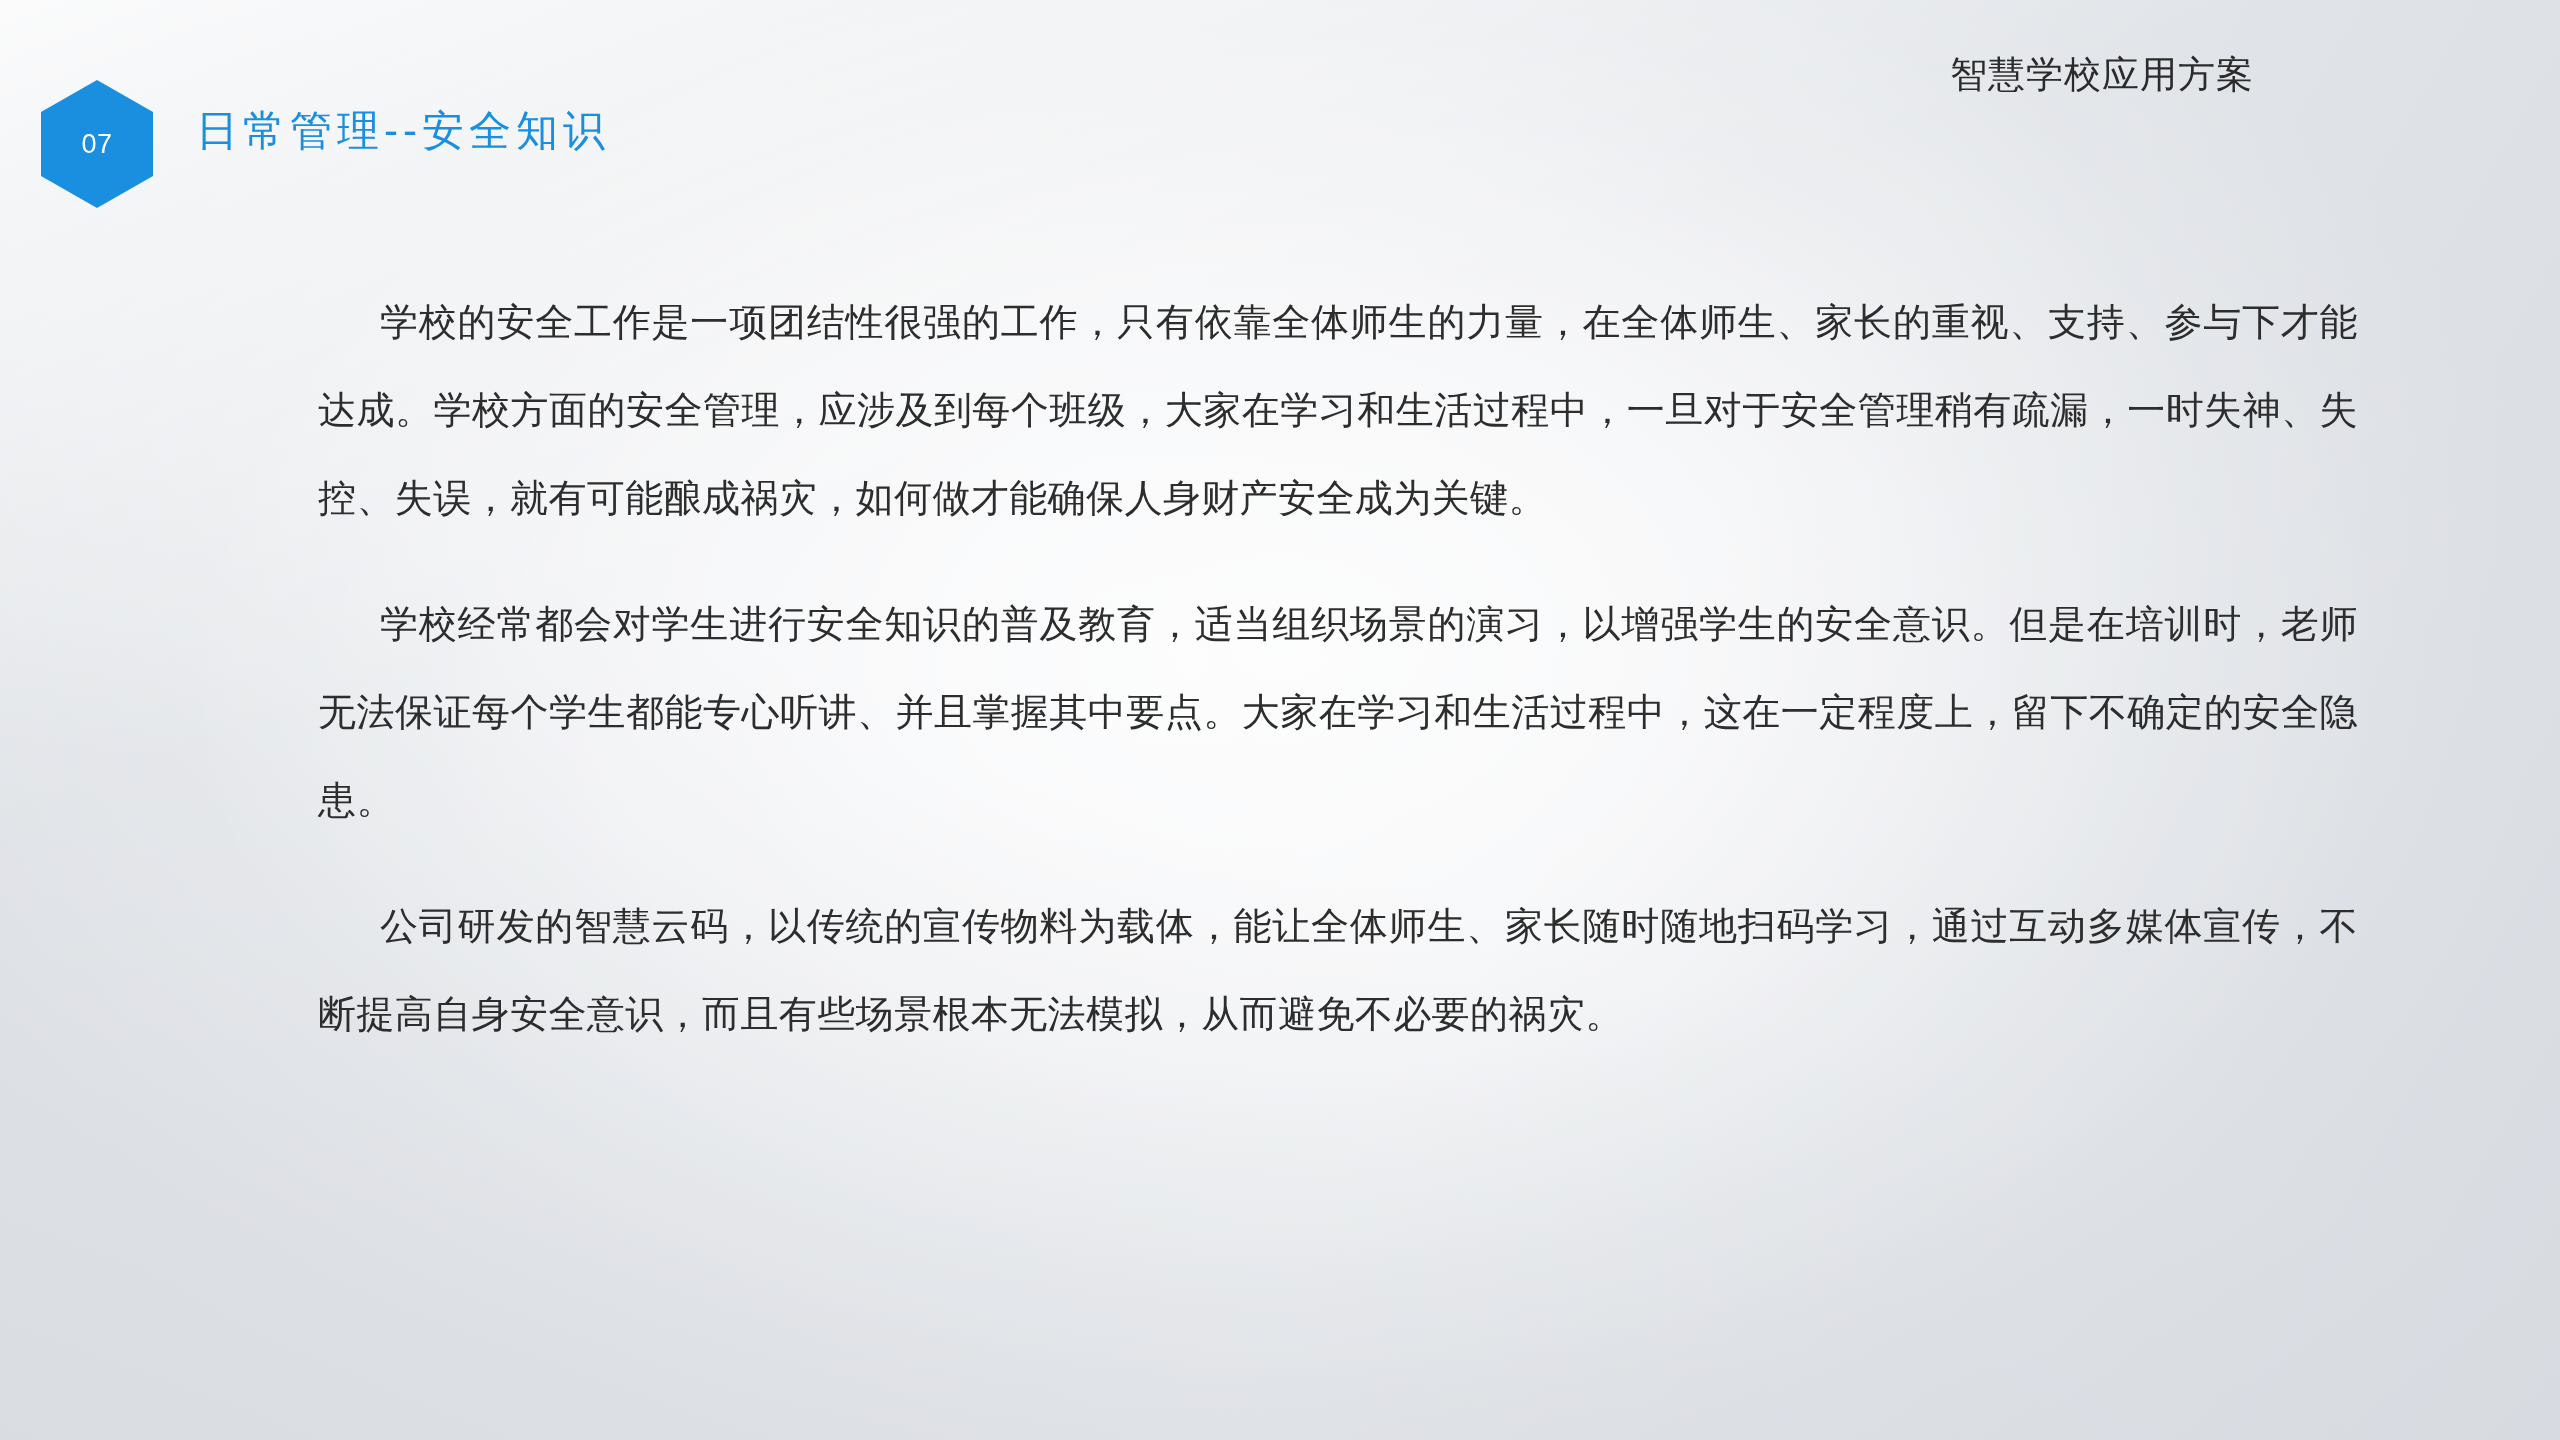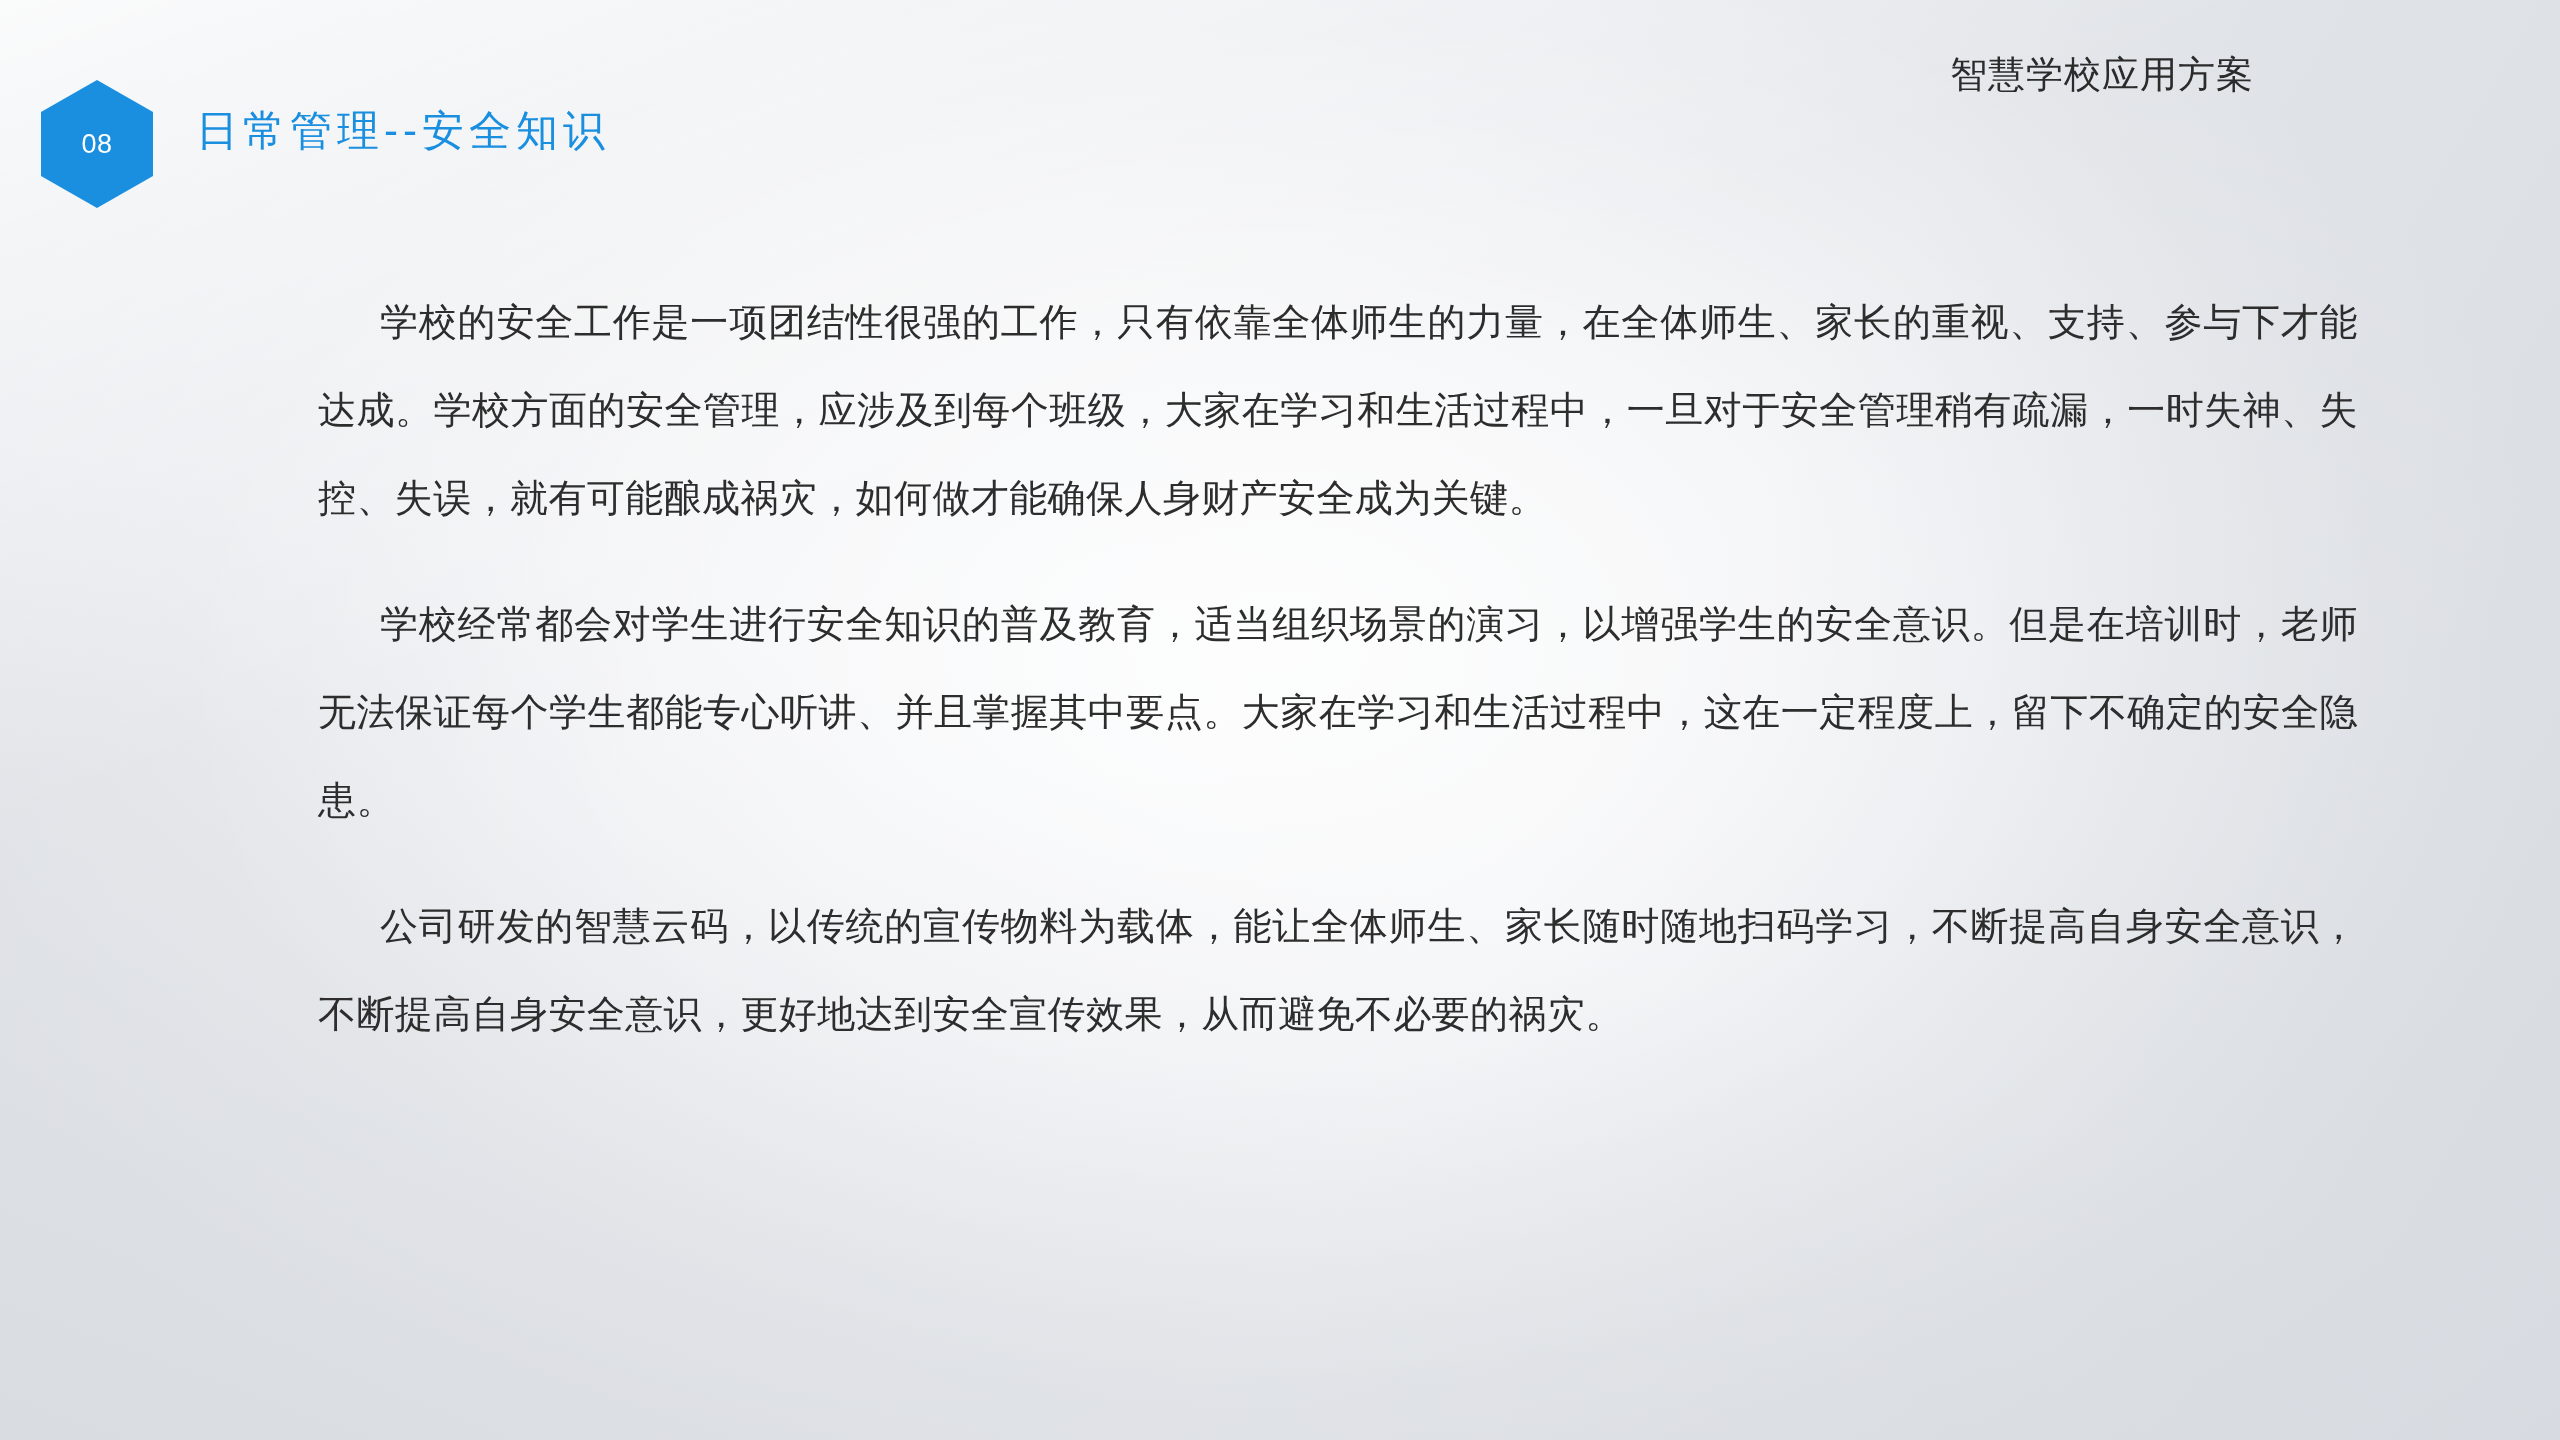--- a/index.html
+++ b/index.html
@@ -127,25 +127,25 @@
 
 <div class="slide">
   <div class="content-layer">
 
     <div class="top-right-label">智慧学校应用方案</div>
 
     <div class="hex-badge">
       <svg viewBox="0 0 118 132" xmlns="http://www.w3.org/2000/svg">
         <polygon points="59,2 115,34 115,98 59,130 3,98 3,34" fill="#1a8fe0"></polygon>
       </svg>
-      <div class="hex-number">08</div>
+      <div class="hex-number">07</div>
     </div>
 
     <div class="slide-title">日常管理--安全知识</div>
 
     <div class="body-text">
       <p class="para indent">学校的安全工作是一项团结性很强的工作，只有依靠全体师生的力量，在全体师生、家长的重视、支持、参与下才能达成。学校方面的安全管理，应涉及到每个班级，大家在学习和生活过程中，一旦对于安全管理稍有疏漏，一时失神、失控、失误，就有可能酿成祸灾，如何做才能确保人身财产安全成为关键。</p>
       <p class="para indent">学校经常都会对学生进行安全知识的普及教育，适当组织场景的演习，以增强学生的安全意识。但是在培训时，老师无法保证每个学生都能专心听讲、并且掌握其中要点。大家在学习和生活过程中，这在一定程度上，留下不确定的安全隐患。</p>
-      <p class="para indent">公司研发的智慧云码，以传统的宣传物料为载体，能让全体师生、家长随时随地扫码学习，不断提高自身安全意识，不断提高自身安全意识，更好地达到安全宣传效果，从而避免不必要的祸灾。</p>
+      <p class="para indent">公司研发的智慧云码，以传统的宣传物料为载体，能让全体师生、家长随时随地扫码学习，通过互动多媒体宣传，不断提高自身安全意识，而且有些场景根本无法模拟，从而避免不必要的祸灾。</p>
     </div>
 
   </div>
 </div>
 
 </body></html>

